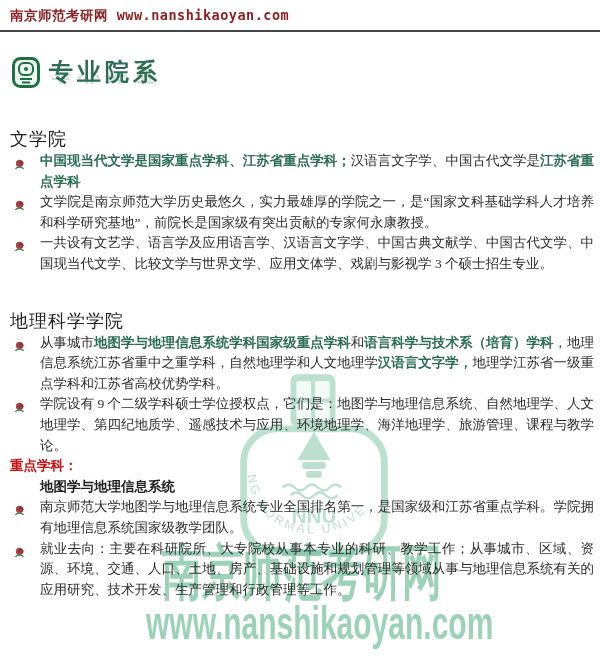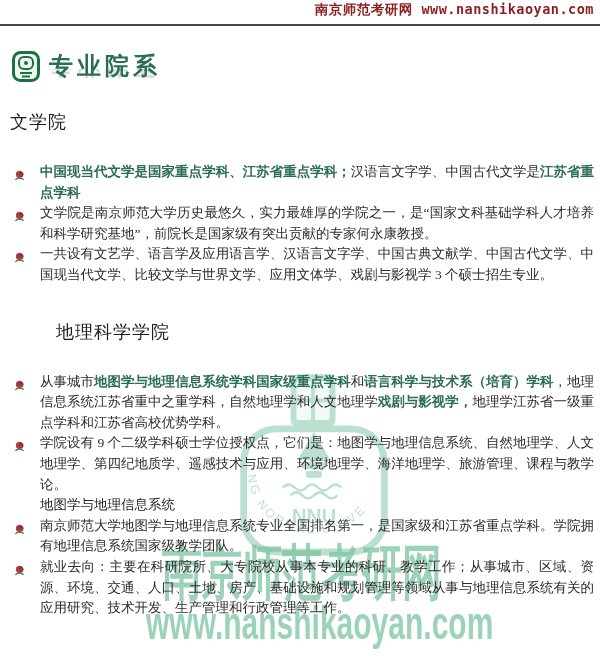--- a/index.html
+++ b/index.html
@@ -7,21 +7,21 @@
     width:600px;height:669px;position:relative;overflow:hidden;
     background:#ffffff;
     font-family:"Liberation Serif","DejaVu Serif",serif;
     color:#2b2b2b;
     -webkit-font-smoothing:antialiased;
   }
   .page{position:relative;z-index:1;padding:0 6px 0 10px;}
 
   
   .site-header{
-    padding-top:1px;text-align:right;
+    padding-top:7px;text-align:left;
     font-family:"DejaVu Sans Mono","Liberation Mono",monospace;
     font-size:13.5px;font-weight:bold;letter-spacing:0.5px;
     color:var(--header-red,#8b1f1f);
   }
   .header-rule{
     border:0;border-top:2px solid #474747;
     margin:5px -6px 0 -10px;
   }
 
   
@@ -36,31 +36,31 @@
     height:13px;overflow:hidden;margin-left:37px;opacity:0.22;
     transform:scaleY(-1);transform-origin:top;
     font-family:"Liberation Sans","DejaVu Sans",sans-serif;
     font-size:24px;font-weight:bold;letter-spacing:4px;
     color:var(--green,#2c6e54);
   }
 
   
   .sec-heading{
     font-size:18px;color:#1f1f1f;letter-spacing:1px;
-    margin-top:15px;
+    margin-top:26px;
   }
-  .sec + .sec .sec-heading{margin-top:34px;margin-left:46px;}
-  .rows{margin-top:28px;font-size:13.5px;line-height:20.6px;}
+  .sec + .sec .sec-heading{margin-top:34px;}
+  .rows{margin-top:0;font-size:13.5px;line-height:20.6px;}
   .bullet-row{display:flex;padding-left:4px;margin:0;}
   .bullet-icon{flex:none;width:11px;height:11px;margin:5px 15px 0 0;}
   .bullet-text{flex:1;min-width:0;text-align:justify;text-justify:inter-ideograph;}
   .seg{color:#2b2b2b;}
   .seg-g{color:var(--green,#2c6e54);font-weight:bold;}
   .red-label{color:var(--red,#cc1111);font-weight:bold;}
-  .sub-label{padding-left:30px;font-weight:normal;color:#1f1f1f;}
+  .sub-label{padding-left:30px;font-weight:bold;color:#1f1f1f;}
 
   
   .wm{position:absolute;z-index:0;pointer-events:none;}
   .seal{left:228px;top:370px;width:172px;height:192px;color:var(--wm,#7cc3a1);opacity:0.5;}
   .wm-line1{
     left:162px;top:531px;
     font-family:"Liberation Sans","DejaVu Sans",sans-serif;
     font-size:40px;font-weight:bold;letter-spacing:0;
     color:var(--wm,#7cc3a1);opacity:0.75;
     transform:scale(1,1.5);transform-origin:top left;white-space:nowrap;
@@ -153,30 +153,31 @@
       </section>
       <section class="sec">
         <div class="sec-heading">地理科学学院</div>
         <div class="rows">
           <div class="bullet-row">
             <span class="bullet-icon"><svg width="11" height="11" viewBox="0 0 12 12" aria-hidden="true">
                 <circle cx="6" cy="4.8" r="3.9" fill="#a94046"></circle>
                 <path d="M6 4.8a2 2 0 1 1 2 2" stroke="#6f1f26" stroke-width="1" fill="none"></path>
                 <path d="M1.5 10.8Q4 8.2 6 9.2M10.5 10.8Q8 8.2 6 9.2" stroke="#3c7a44" stroke-width="1.3" fill="none"></path>
               </svg></span>
-            <div class="bullet-text"><span class="seg">从事城市</span><span class="seg seg-g">地图学与地理信息系统学科国家级重点学科</span><span class="seg">和</span><span class="seg seg-g">语言科学与技术系（培育）学科</span><span class="seg">，地理信息系统江苏省重中之重学科，自然地理学和人文地理学</span><span class="seg seg-g">戏剧与影视学，</span><span class="seg">地理学江苏省一级重点学科和江苏省高校优势学科。</span></div>
+            <div class="bullet-text"><span class="seg">从事城市</span><span class="seg seg-g">地图学与地理信息系统学科国家级重点学科</span><span class="seg">和</span><span class="seg seg-g">语言科学与技术系（培育）学科</span><span class="seg">，地理信息系统江苏省重中之重学科，自然地理学和人文地理学</span><span class="seg seg-g">汉语言文字学，</span><span class="seg">地理学江苏省一级重点学科和江苏省高校优势学科。</span></div>
           </div>
           <div class="bullet-row">
             <span class="bullet-icon"><svg width="11" height="11" viewBox="0 0 12 12" aria-hidden="true">
                 <circle cx="6" cy="4.8" r="3.9" fill="#a94046"></circle>
                 <path d="M6 4.8a2 2 0 1 1 2 2" stroke="#6f1f26" stroke-width="1" fill="none"></path>
                 <path d="M1.5 10.8Q4 8.2 6 9.2M10.5 10.8Q8 8.2 6 9.2" stroke="#3c7a44" stroke-width="1.3" fill="none"></path>
               </svg></span>
             <div class="bullet-text"><span class="seg">学院设有 9 个二级学科硕士学位授权点，它们是：地图学与地理信息系统、自然地理学、人文地理学、第四纪地质学、遥感技术与应用、环境地理学、海洋地理学、旅游管理、课程与教学论。</span></div>
           </div>
+          <div class="red-label">重点学科：</div>
           <div class="sub-label">地图学与地理信息系统</div>
           <div class="bullet-row">
             <span class="bullet-icon"><svg width="11" height="11" viewBox="0 0 12 12" aria-hidden="true">
                 <circle cx="6" cy="4.8" r="3.9" fill="#a94046"></circle>
                 <path d="M6 4.8a2 2 0 1 1 2 2" stroke="#6f1f26" stroke-width="1" fill="none"></path>
                 <path d="M1.5 10.8Q4 8.2 6 9.2M10.5 10.8Q8 8.2 6 9.2" stroke="#3c7a44" stroke-width="1.3" fill="none"></path>
               </svg></span>
             <div class="bullet-text"><span class="seg">南京师范大学地图学与地理信息系统专业全国排名第一，是国家级和江苏省重点学科。学院拥有地理信息系统国家级教学团队。</span></div>
           </div>
           <div class="bullet-row">

